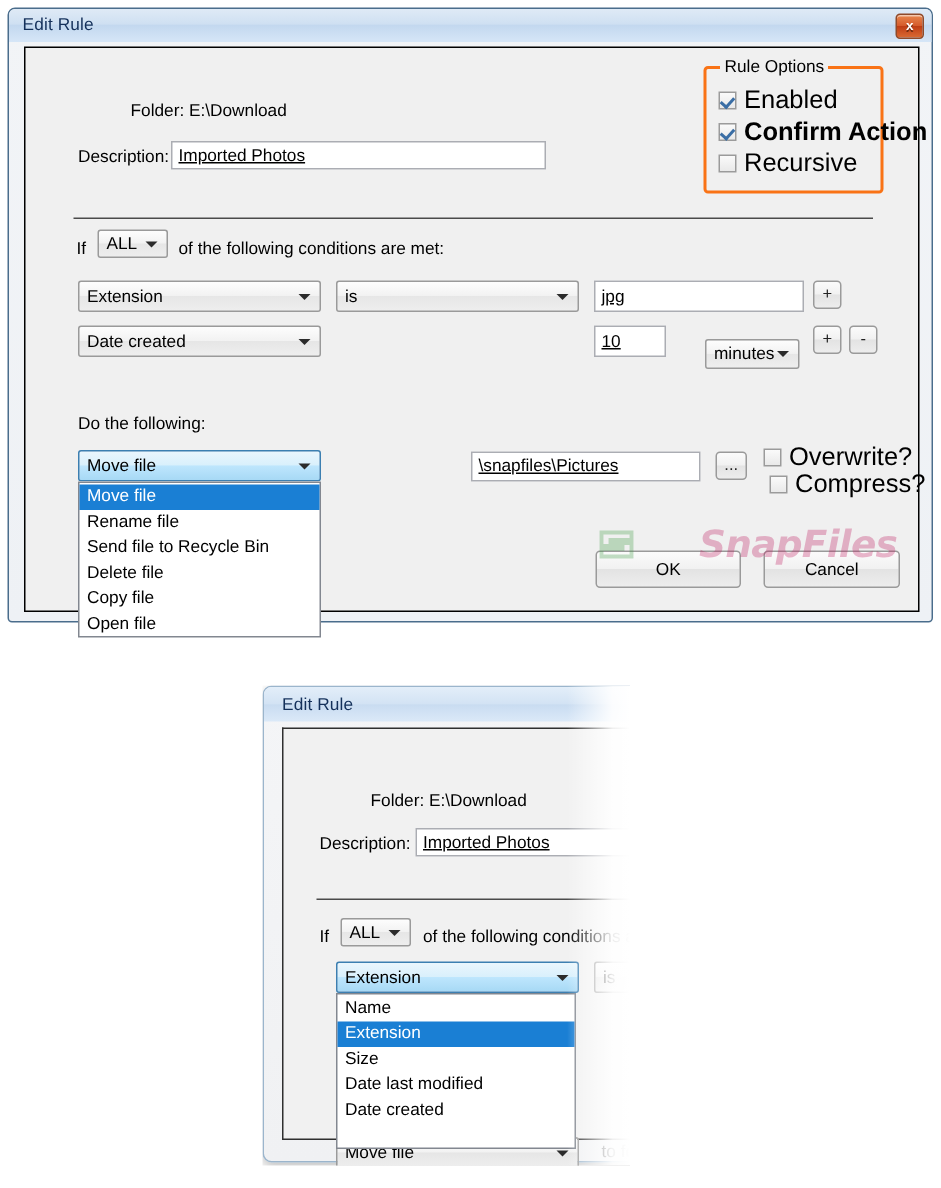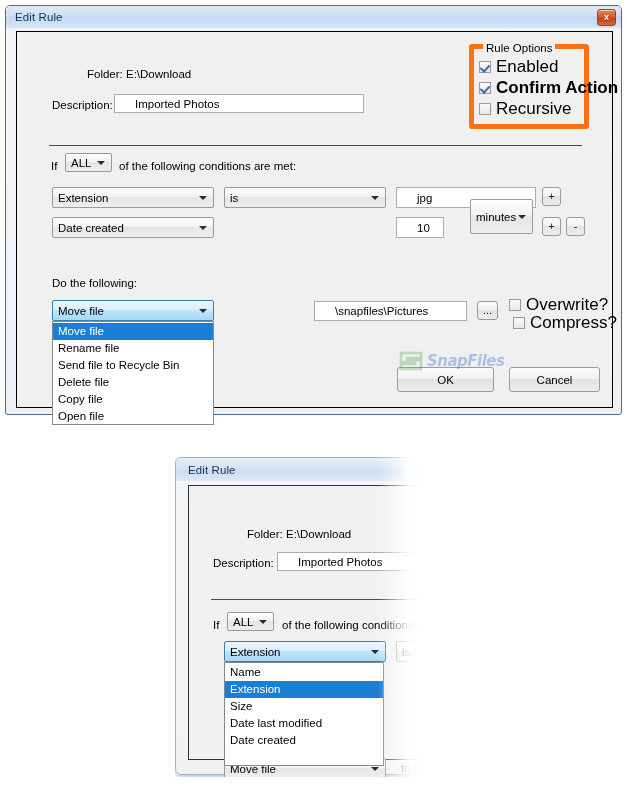--- a/index.html
+++ b/index.html
@@ -62,25 +62,26 @@
   
   .lbl{position:absolute;white-space:nowrap;font-size:11.5px;color:#000;}
 
   
   .textbox{
     position:absolute;
     background:#fff;
     border:1px solid #abadb3;
     box-sizing:border-box;
     display:flex;align-items:center;
-    padding-left:20px;
+    padding-left:4px;
     font-size:11.5px;
     color:#000;
     overflow:hidden;
     white-space:nowrap;
+    text-decoration:underline;
   }
 
   
   .combo{
     position:absolute;
     box-sizing:border-box;
     border:1px solid #9a9a9a;
     border-radius:2px;
     background:linear-gradient(to bottom,#fdfdfd 0%,#f2f2f2 48%,#e6e6e6 50%,#eeeeee 100%);
     display:flex;align-items:center;
@@ -137,21 +138,21 @@
     border:1px solid #9a9a9a;
     border-radius:3px;
     background:linear-gradient(to bottom,#fbfbfb 0%,#f1f1f1 48%,#e3e3e3 50%,#ededed 100%);
     display:flex;align-items:center;justify-content:center;
     font-size:11px;color:#222;cursor:pointer;line-height:1;
   }
 
   
   .groupbox{
     position:absolute;
-    border:5px solid #f97316;
+    border:2px solid #f97316;
     border-radius:3px;
     box-sizing:border-box;
     padding-left:32px;
   }
   .group-caption{
     position:absolute;
     top:-7px;left:9px;
     background:#f0f0f0;
     padding:0 3px;
     font-size:11.5px;
@@ -193,24 +194,25 @@
   }
   .wm-logo{
     width:26px;height:22px;
     position:relative;
     margin-right:3px;
   }
   .wm-text{
     font-family:"DejaVu Sans", sans-serif;
     font-weight:bold;
     font-style:italic;
-    font-size:15px;
-    color:#1d4ed8;
+    font-size:25px;
+    color:#be185d;
     letter-spacing:-0.5px;
     line-height:1;
+    margin-left:39px;
   }
 
   
   #dialog2-wrap{
     position:absolute;
     left:175px;top:457px;
     width:245px;height:320px;
     overflow:hidden;
   }
   #dialog2-wrap::after{
@@ -300,21 +302,21 @@
       <span class="arrow"></span>
     </div>
     <div class="textbox" style="left:379px;top:155px;width:140px;height:21px;">jpg</div>
     <div class="smallbtn" style="left:525px;top:155px;width:19px;height:19px;">+</div>
 
     <div class="combo" style="left:35px;top:185px;width:162px;height:21px;">
       <span>Date created</span>
       <span class="arrow"></span>
     </div>
     <div class="textbox" style="left:379px;top:185px;width:48px;height:21px;">10</div>
-    <div class="combo" style="left:453px;top:167px;width:63px;height:35px;">
+    <div class="combo" style="left:453px;top:194px;width:63px;height:20px;">
       <span>minutes</span>
       <span class="arrow"></span>
     </div>
     <div class="smallbtn" style="left:525px;top:185px;width:19px;height:19px;">+</div>
     <div class="smallbtn" style="left:549px;top:185px;width:19px;height:19px;">-</div>
 
     <div class="lbl" style="left:35px;top:245px;">Do the following:</div>
 
     <div class="combo hot" style="left:35px;top:268px;width:162px;height:21px;">
       <span>Move file</span>

